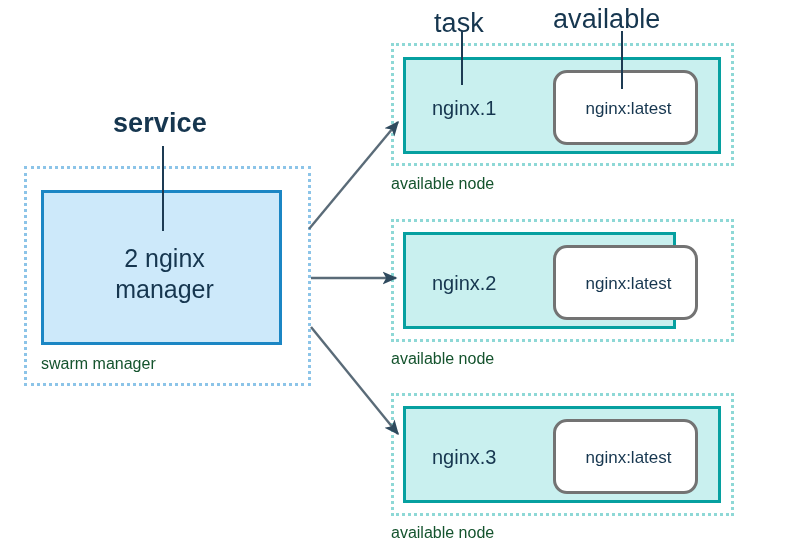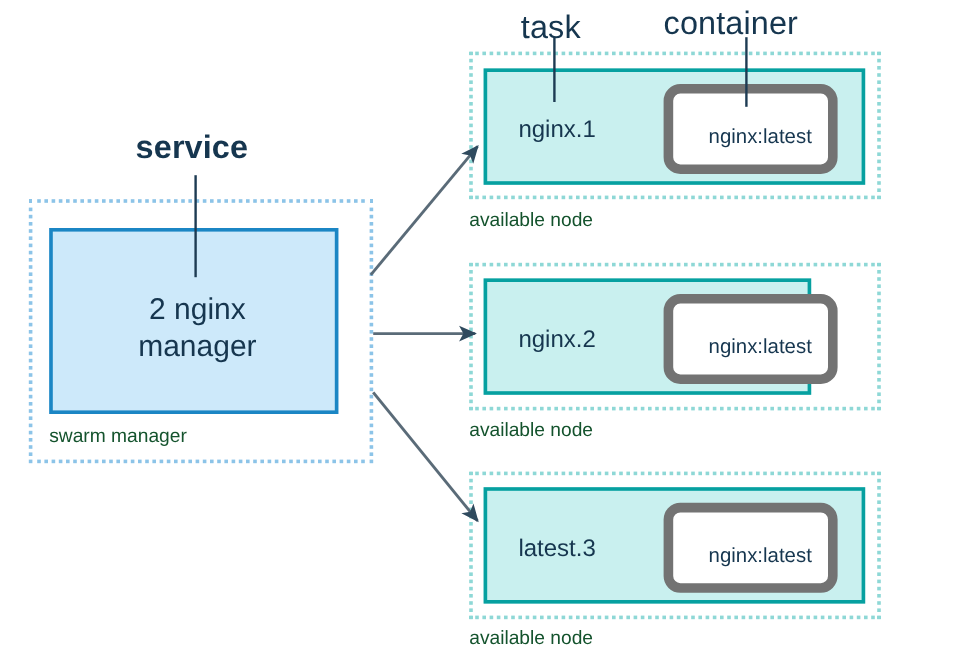--- a/index.html
+++ b/index.html
@@ -51,21 +51,21 @@
   }
   .task-box {
     background: #c9f0ef;
     border: 3px solid #06a0a0;
     padding-left: 41px;
   }
   .container-box {
     position: absolute;
     box-sizing: border-box;
     background: #ffffff;
-    border: 8px solid #737373;
+    border: 3px solid #737373;
     border-radius: 14px;
   }
   
   .service-text {
     position: absolute;
     text-align: center;
     font-size: 25px;
     line-height: 31px;
     color: #16364f;
   }
@@ -107,21 +107,21 @@
 </style>
 </head>
 <body>
 
 <div id="canvas">
 
   <div class="lbl callout" style="left:113px; top:108px;font-weight:bold;">service</div>
 
   <div class="lbl callout" style="left:434px; top:8px;">task</div>
 
-  <div class="lbl callout" style="left:553px; top:4px;">container</div>
+  <div class="lbl callout" style="left:553px; top:4px;">available</div>
 
   <div class="dotted-box dotted-blue" style="left:24px; top:166px; width:287px; height:220px;"></div>
 
   <div class="solid-box service-box" style="left:41px; top:190px; width:241px; height:155px;">
     <div class="service-text" style="left:0; top:50px; width:241px;">
       <div>2 nginx</div>
       <div>manager</div>
     </div>
   </div>
 
@@ -145,21 +145,21 @@
     <div class="container-box" style="left:147px; top:10px; width:145px; height:75px;">
       <div class="container-text" style="left:0; top:26px; width:145px;">nginx:latest</div>
     </div>
   </div>
 
   <div class="caption" style="left:391px; top:350px; width:343px;">available node</div>
 
   <div class="dotted-box dotted-teal" style="left:391px; top:393px; width:343px; height:123px;"></div>
 
   <div class="solid-box task-box" style="left:403px; top:406px; width:318px; height:97px;">
-    <div class="task-text" style="left:26px; top:37px;">latest.3</div>
+    <div class="task-text" style="left:26px; top:37px;">nginx.3</div>
     <div class="container-box" style="left:147px; top:10px; width:145px; height:75px;">
       <div class="container-text" style="left:0; top:26px; width:145px;">nginx:latest</div>
     </div>
   </div>
 
   <div class="caption" style="left:391px; top:524px; width:343px;">available node</div>
 
   <svg class="overlay" viewBox="0 0 800 552">
     <defs>
       <marker id="arrowhead" markerWidth="7" markerHeight="7" refX="5.6" refY="3" orient="auto" markerUnits="strokeWidth">

